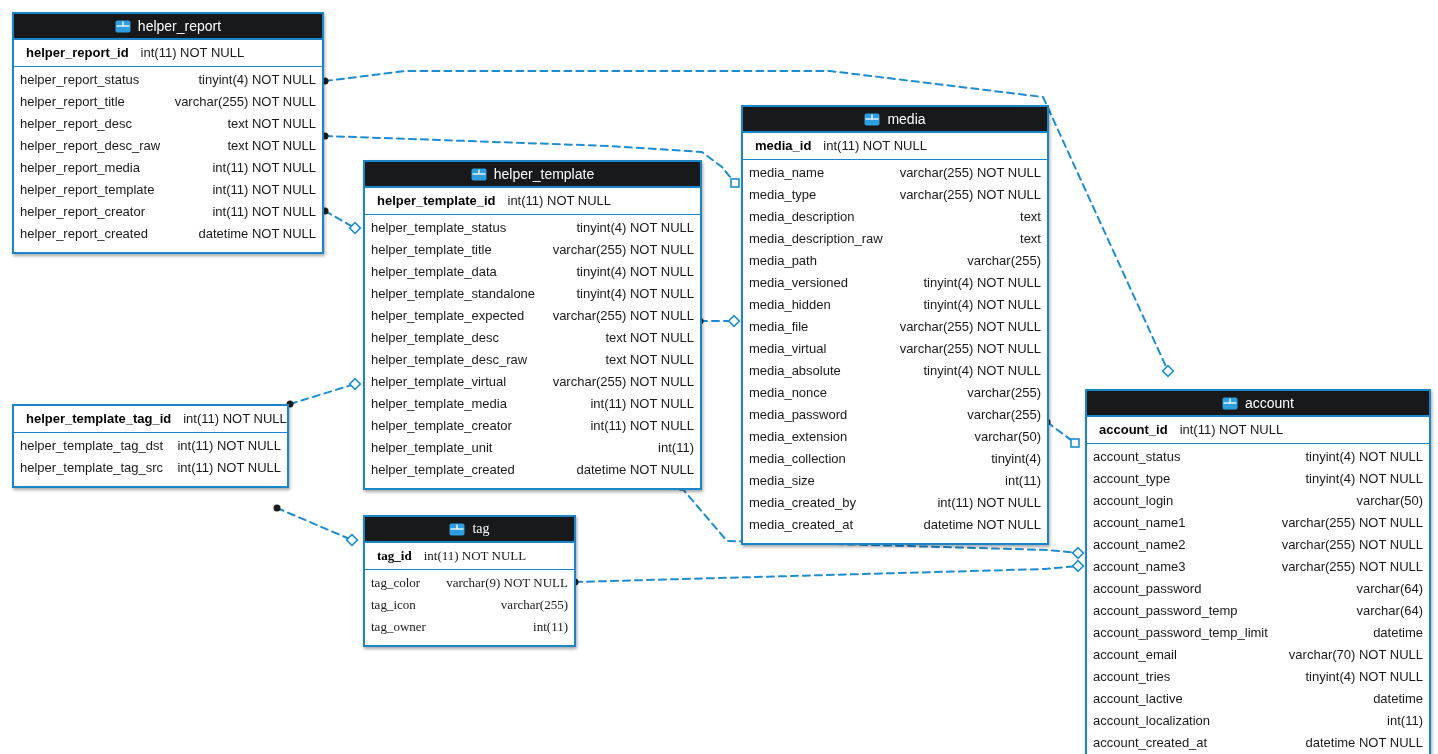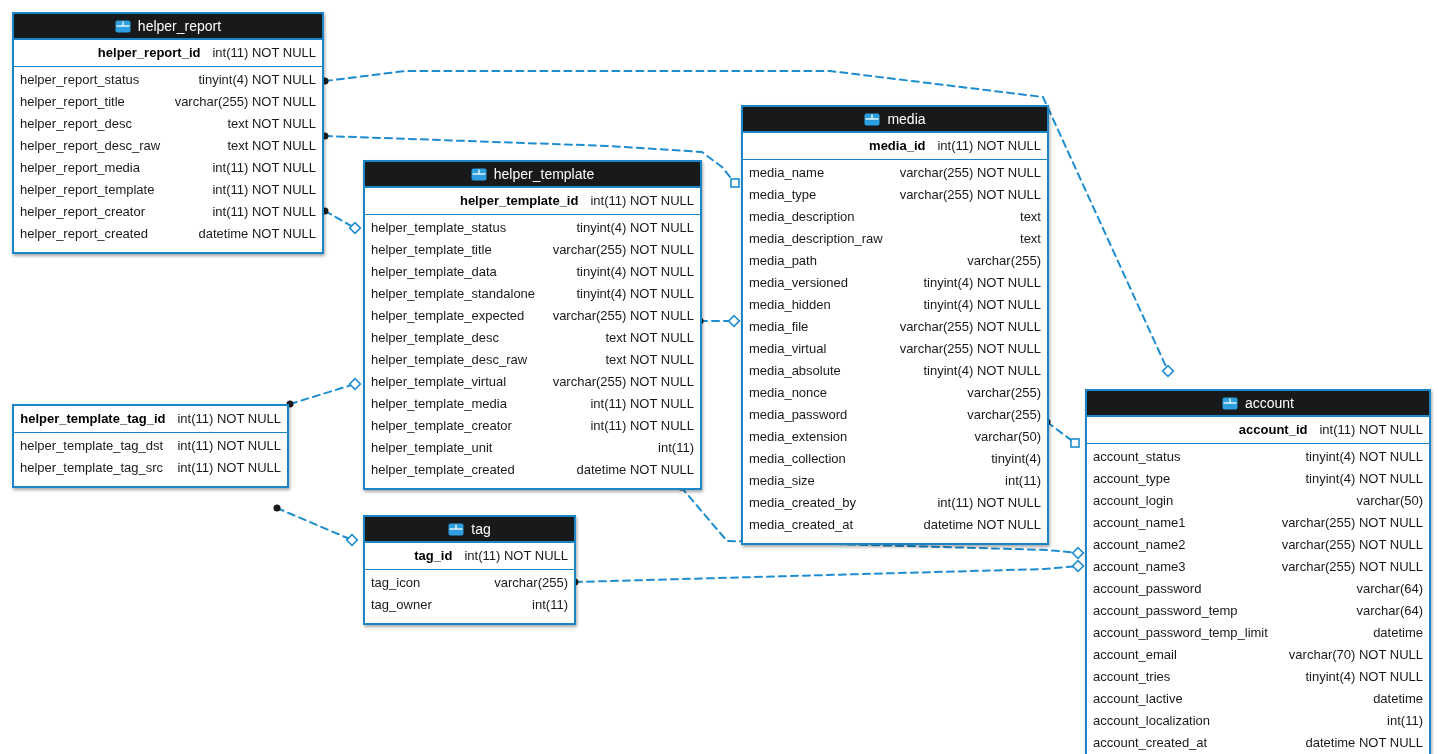--- a/index.html
+++ b/index.html
@@ -24,22 +24,22 @@
     box-shadow:1px 2px 3px rgba(0,0,0,.35);
   }
   .hdr{
     height:24px;background:var(--header_bg);border-bottom:2px solid var(--accent);
     display:flex;align-items:center;justify-content:center;gap:7px;
     color:var(--header_text);font-size:14px;line-height:24px;white-space:nowrap;
   }
   .tbl-icon{flex:0 0 auto;display:block;}
   .pk-row{
     height:26px;border-bottom:1px solid var(--accent);
-    display:flex;align-items:center;justify-content:flex-end;
-    padding:0 6px;font-size:13px;line-height:26px;white-space:nowrap;
+    display:flex;align-items:center;justify-content:flex-start;
+    padding:0 12px;font-size:13px;line-height:26px;white-space:nowrap;
   }
   .pk-name{font-weight:bold;color:var(--pk_text);}
   .rows{padding:2px 0 7px;}
   .row{
     height:22px;display:flex;align-items:center;justify-content:space-between;
     padding:0 6px;font-size:13px;line-height:22px;color:var(--row_text);white-space:nowrap;
   }
   .fname{color:var(--row_text);}
   .ftype{margin-left:12px;text-align:right;color:var(--row_text);}
   .rel-line{fill:none;stroke:var(--connector);stroke-width:2;stroke-dasharray:7 5;stroke-linecap:round;}
@@ -375,35 +375,39 @@
           <div class="row">
             <span class="fname">helper_template_tag_dst</span>
             <span class="ftype">int(11) NOT NULL</span>
           </div>
           <div class="row">
             <span class="fname">helper_template_tag_src</span>
             <span class="ftype">int(11) NOT NULL</span>
           </div>
         </div>
       </div>
-      <div class="entity" style="left: 363px; top: 515px; width: 209px;">
+      <div class="entity" style="left: 363px; top: 515px; width: 209px; font-family: Liberation Serif, serif;">
         <div class="hdr">
           <svg class="tbl-icon" width="16" height="13" viewBox="0 0 16 13">
             <rect x="0.5" y="0.5" width="15" height="12" rx="2" fill="var(--icon)"></rect>
             <line x1="1.5" y1="6" x2="14.5" y2="6" stroke="#fff" stroke-width="1.3"></line>
             <line x1="8" y1="1.5" x2="8" y2="6" stroke="#fff" stroke-width="1.3"></line>
           </svg>
           <span>tag</span>
         </div>
         <div class="pk-row">
           <span class="pk-name">tag_id</span>
           <span class="ftype">int(11) NOT NULL</span>
         </div>
         <div class="rows">
           <div class="row">
+            <span class="fname">tag_color</span>
+            <span class="ftype">varchar(9) NOT NULL</span>
+          </div>
+          <div class="row">
             <span class="fname">tag_icon</span>
             <span class="ftype">varchar(255)</span>
           </div>
           <div class="row">
             <span class="fname">tag_owner</span>
             <span class="ftype">int(11)</span>
           </div>
         </div>
       </div>
     </div>

